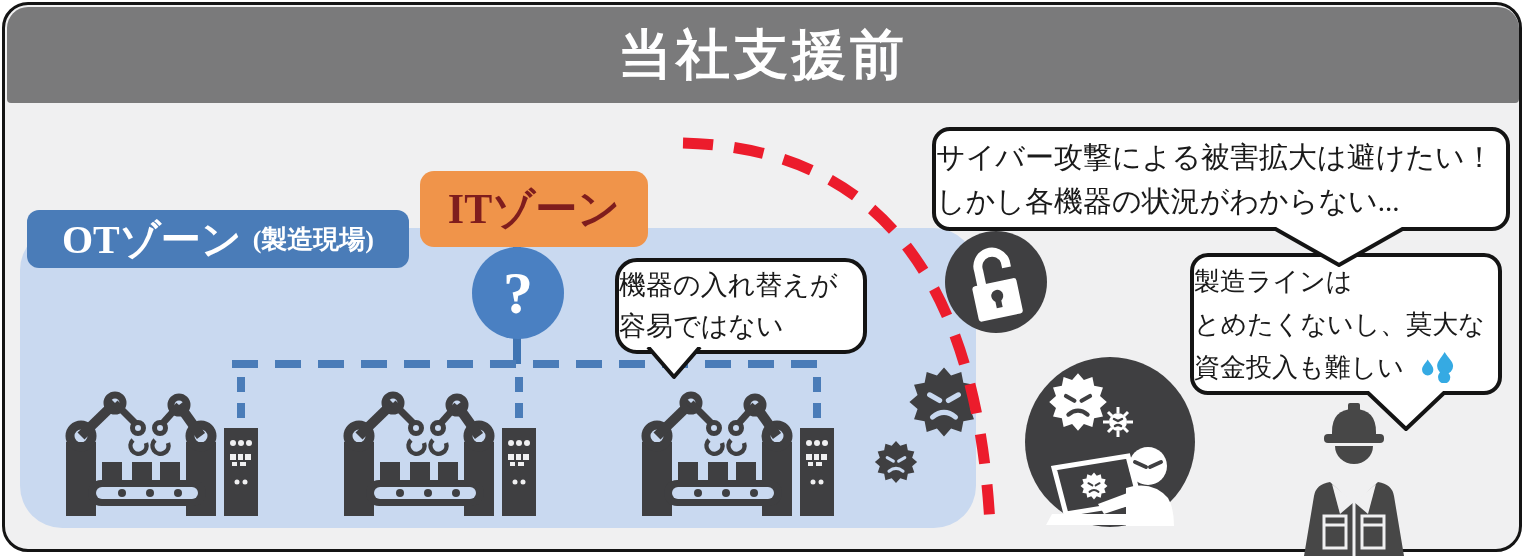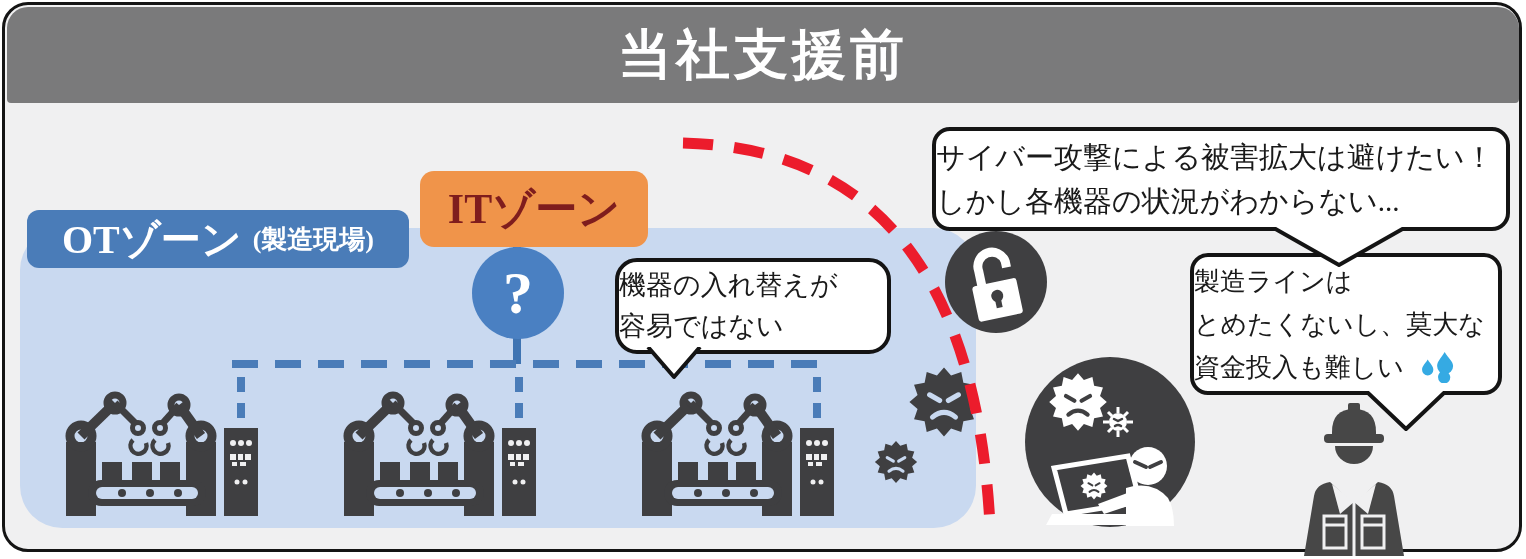--- a/index.html
+++ b/index.html
@@ -20,21 +20,21 @@
   .overlay{position:absolute;left:0;top:0;width:1526px;height:559px;pointer-events:none;}
   .z2{z-index:2}.z5{z-index:5}
   .q-circle{position:absolute;left:472px;top:247px;width:92px;height:92px;border-radius:50%;background:#4a80c2;
           display:flex;align-items:center;justify-content:center;color:#fff;font-size:60px;font-weight:bold;z-index:4;}
   .machine{position:absolute;top:388px;width:200px;height:130px;z-index:3;}
   .virus{position:absolute;z-index:4;}
   .icon-abs{position:absolute;z-index:6;}
   .bubble{position:absolute;background:#fff;border:4px solid #141414;box-sizing:border-box;z-index:8;
           display:flex;flex-direction:column;align-items:flex-start;justify-content:center;text-align:center;color:#1a1a1a;}
   .tail{position:absolute;z-index:9;}
-  .b-equip{left:615px;top:258px;width:276px;height:96px;border-radius:22px;font-size:27px;line-height:41px;}
+  .b-equip{left:615px;top:258px;width:252px;height:96px;border-radius:22px;font-size:27px;line-height:41px;}
   .b-cyber{left:932px;top:127px;width:578px;height:104px;border-radius:18px;font-size:29px;line-height:44px;}
   .b-cost{left:1190px;top:253px;width:312px;height:142px;border-radius:18px;font-size:26px;line-height:43px;}
   .cost-line3{display:flex;align-items:center;justify-content:center;gap:16px;}
   .droplets{display:inline-block;}
 </style>
 </head>
 <body>
 
 <div class="canvas">
 

